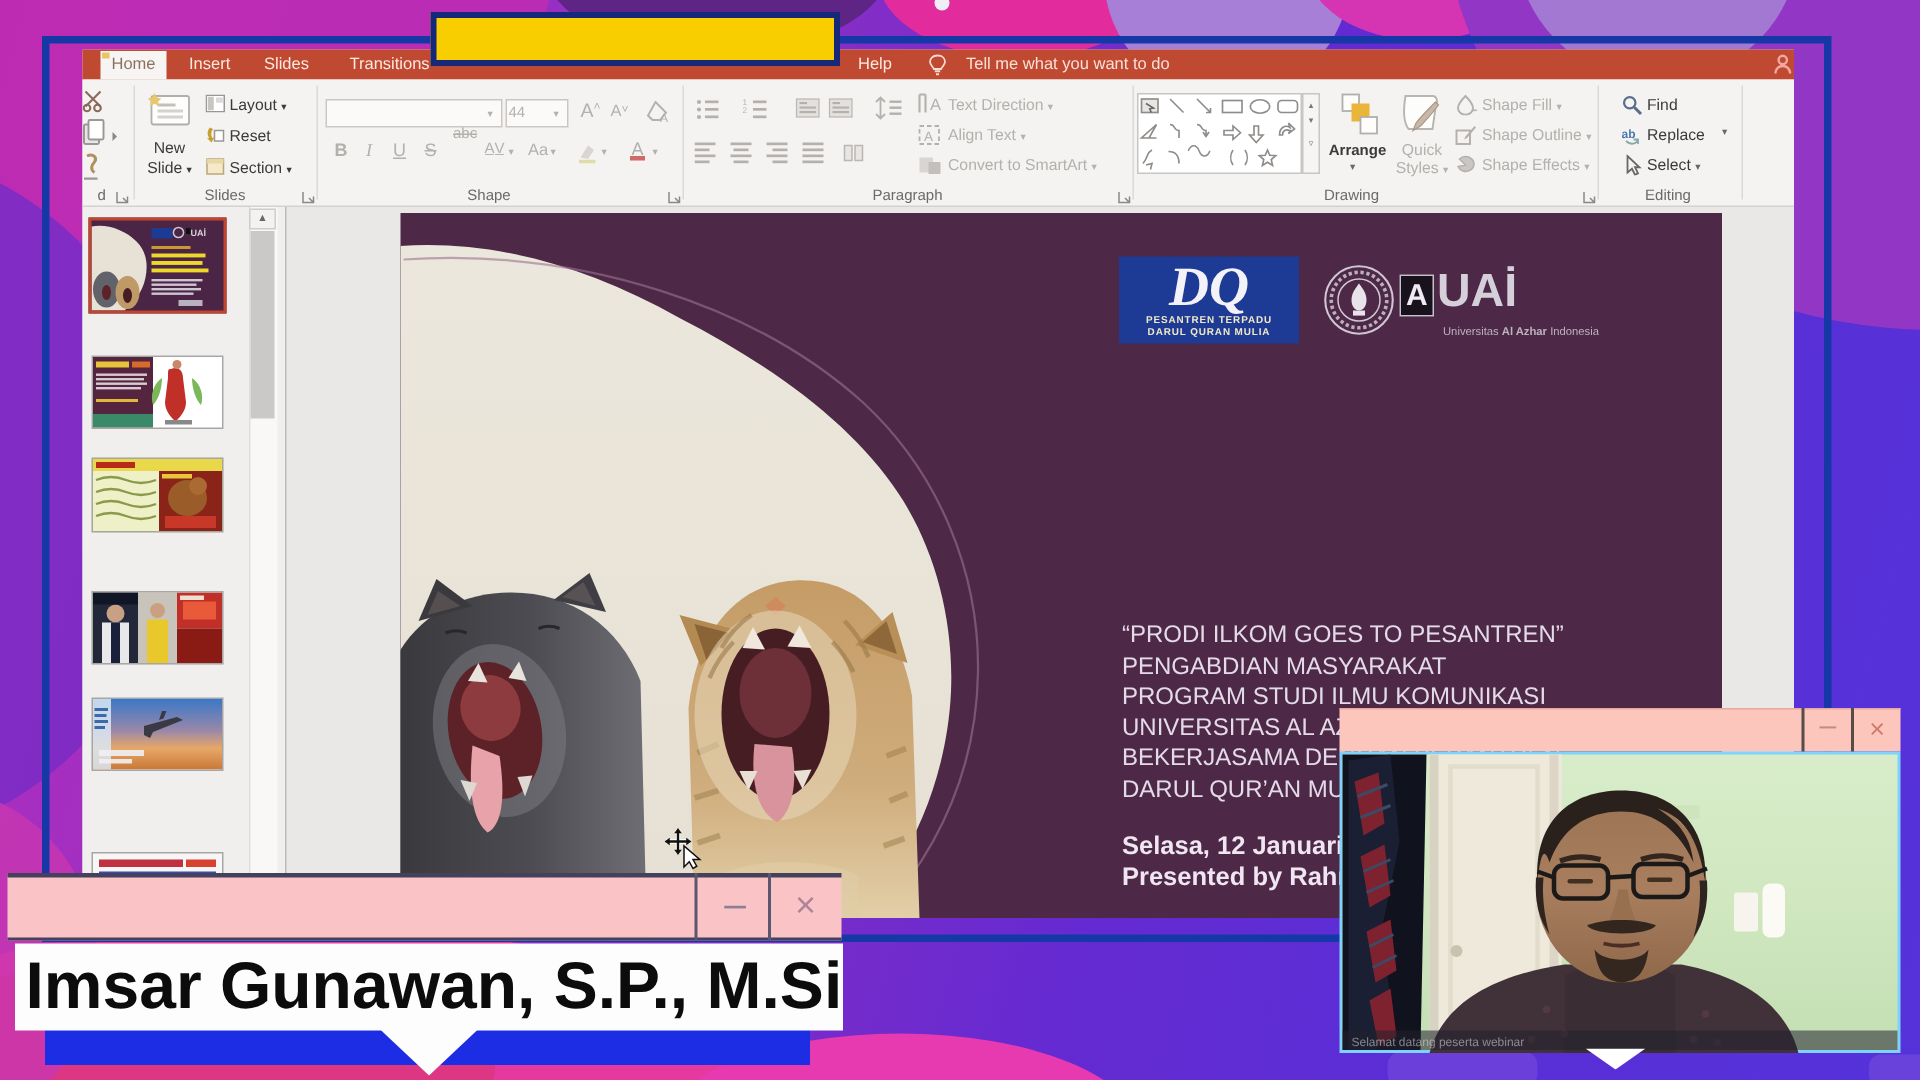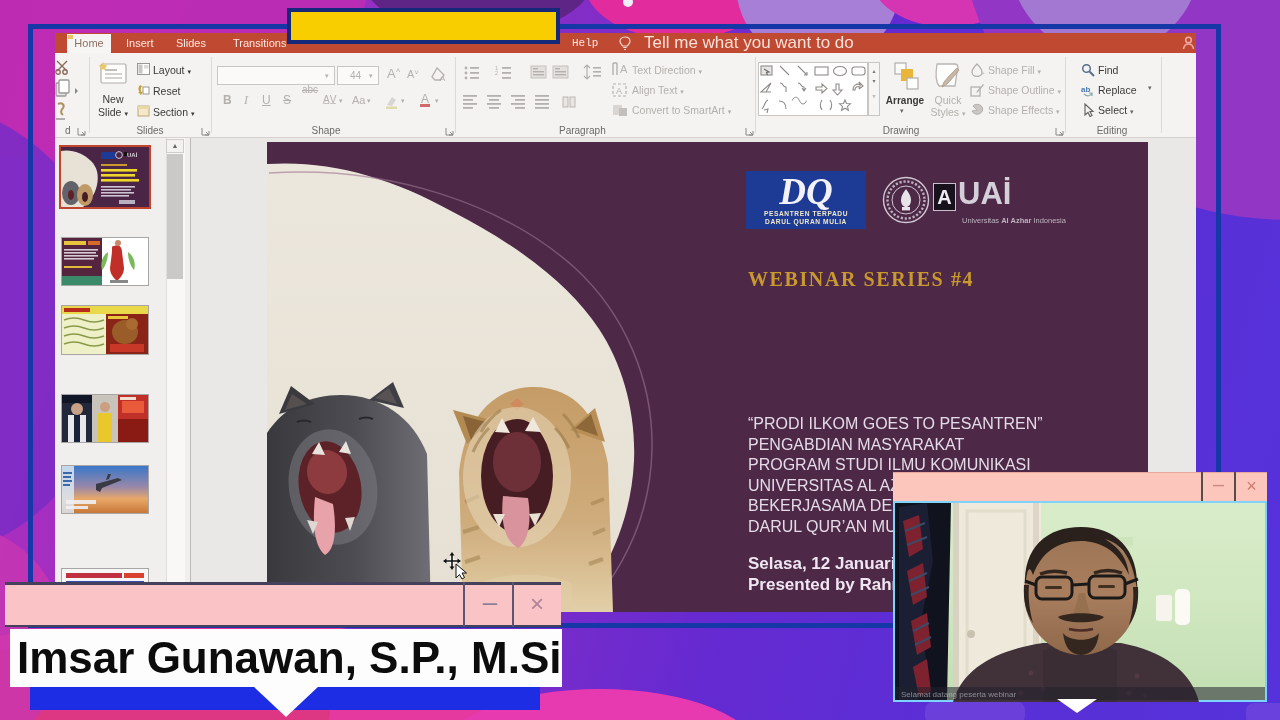--- a/index.html
+++ b/index.html
@@ -40,42 +40,42 @@
 <div class="abs" style="left:55px;top:33px;width:1141px;height:579px;z-index:2;background:#e9e8e6">
 
   <div class="abs" style="left:0;top:0;width:1141px;height:20px;background:#bf4a31"></div>
   <div class="abs" style="left:12px;top:1px;width:44px;height:19px;background:#f7f5f3;color:#8f7060;font-size:11px;text-align:center;line-height:19px;">Home</div>
     <div class="abs" style="left:13px;top:2px;width:5px;height:4px;background:#e8c46a"></div>
   <div class="abs" style="left:56px;top:0;width:235px;height:32px;color:#fde8e2;font-size:11px;line-height:20px;">
     <span style="position:absolute;left:15px">Insert</span>
     <span style="position:absolute;left:65px">Slides</span>
     <span style="position:absolute;left:122px">Transitions</span>
   </div>
-  <div class="abs" style="left:517px;top:0;height:20px;color:#fde8e2;font-size:11px;line-height:20px;font-family:Liberation Mono, monospace;">Help</div>
+  <div class="abs" style="left:517px;top:0;height:20px;color:#fde8e2;font-size:11px;line-height:20px;">Help</div>
   <svg class="abs" style="left:563px;top:3px" width="14" height="15" viewBox="0 0 14 15">
     <path d="M7 1 C10.5 1 12 3.2 12 5.2 C12 7.4 10 8.4 9.4 10 L4.6 10 C4 8.4 2 7.4 2 5.2 C2 3.2 3.5 1 7 1 Z M5.2 11.5 L8.8 11.5 M6 13.5 L8 13.5" fill="none" stroke="#f6d9d2" stroke-width="1.2"></path>
   </svg>
-  <div class="abs" style="left:589px;top:0;height:36px;color:#fbe0d9;font-size:17px;line-height:20px;">Tell me what you want to do</div>
+  <div class="abs" style="left:589px;top:0;height:36px;color:#fbe0d9;font-size:11px;line-height:20px;">Tell me what you want to do</div>
   <svg class="abs" style="left:1127px;top:3px" width="13" height="15" viewBox="0 0 13 15">
     <circle cx="6.5" cy="4" r="2.8" fill="none" stroke="#f2a8a2" stroke-width="1.6"></circle>
     <path d="M1.5 13 C2 9.5 4 8 6.5 8 C9 8 11 9.5 11.5 13" fill="none" stroke="#f2a8a2" stroke-width="1.6"></path>
   </svg>
 
   <div class="abs" style="left:0;top:20px;width:1141px;height:85px;background:#f5f3f1;border-bottom:1px solid #d4d1cf;box-sizing:border-box;"></div>
 
   <div class="abs" style="left:34px;top:24px;width:1px;height:76px;background:#dcdad7"></div>
   <div class="abs" style="left:156px;top:24px;width:1px;height:76px;background:#dcdad7"></div>
   <div class="abs" style="left:400px;top:24px;width:1px;height:76px;background:#dcdad7"></div>
   <div class="abs" style="left:700px;top:24px;width:1px;height:76px;background:#dcdad7"></div>
   <div class="abs" style="left:1010px;top:24px;width:1px;height:76px;background:#dcdad7"></div>
   <div class="abs" style="left:1106px;top:24px;width:1px;height:76px;background:#dcdad7"></div>
 
   <div class="abs" style="left:60px;top:92px;width:70px;text-align:center;font-size:10px;color:#6c6a68">Slides</div>
   <div class="abs" style="left:236px;top:92px;width:70px;text-align:center;font-size:10px;color:#6c6a68">Shape</div>
-  <div class="abs" style="left:504px;top:92px;width:70px;font-size:10px;color:#6c6a68">Paragraph</div>
+  <div class="abs" style="left:515px;top:92px;width:70px;text-align:center;font-size:10px;color:#6c6a68">Paragraph</div>
   <div class="abs" style="left:811px;top:92px;width:70px;text-align:center;font-size:10px;color:#6c6a68">Drawing</div>
   <div class="abs" style="left:1022px;top:92px;width:70px;text-align:center;font-size:10px;color:#6c6a68">Editing</div>
   <div id="ribbon-items" style="position:absolute;left:0;top:0;width:1141px;height:105px;font-size:10.5px;color:#3b3a39">
 
     <svg class="abs" style="left:0px;top:26px" width="30" height="72" viewBox="0 0 30 72">
       <g stroke="#8a6a5a" stroke-width="1.4" fill="none">
         <path d="M2 2 L12 12 M12 2 L2 12"></path>
           <circle cx="3" cy="13" r="2.2"></circle>
           <circle cx="10" cy="13" r="2.2"></circle>
       </g>
@@ -113,21 +113,21 @@
       </svg>
     <div class="abs" style="left:98px;top:52px">Reset</div>
     <svg class="abs" style="left:82px;top:72px" width="13" height="12" viewBox="0 0 13 12">
         <rect x="1" y="1" width="11" height="10" fill="#f6e8c8" stroke="#b8a878" stroke-width="1"></rect>
         <rect x="1" y="1" width="11" height="3" fill="#e8d8a8"></rect>
       </svg>
     <div class="abs" style="left:98px;top:73px">Section <span style="font-size:7px">▾</span></div>
 
     <div class="abs" style="left:162px;top:33px;width:118px;height:19px;background:#fbfaf9;border:1px solid #c9c6c3;box-sizing:border-box"></div>
     <div class="abs" style="left:270px;top:39px;font-size:7px;color:#b3b0ad">▾</div>
-    <div class="abs" style="left:282px;top:33px;width:42px;height:19px;background:#fbfaf9;border:1px solid #c9c6c3;box-sizing:border-box;font-size:10px;color:#b3b0ad;line-height:17px;padding-left:12px">44</div>
+    <div class="abs" style="left:282px;top:33px;width:42px;height:19px;background:#fbfaf9;border:1px solid #c9c6c3;box-sizing:border-box;font-size:10px;color:#b3b0ad;line-height:17px;padding-left:1px">44</div>
     <div class="abs" style="left:314px;top:39px;font-size:7px;color:#b3b0ad">▾</div>
     <div class="abs" style="left:332px;top:33px;color:#b3b0ad;font-size:13px">A<span style="font-size:8px;vertical-align:top">˄</span></div>
     <div class="abs" style="left:352px;top:35px;color:#b3b0ad;font-size:11px">A<span style="font-size:8px;vertical-align:top">˅</span></div>
     <svg class="abs" style="left:376px;top:34px" width="16" height="15" viewBox="0 0 16 15">
         <path d="M6 1 L13 8 L9 13 L4 13 L1 10 Z" fill="none" stroke="#b3b0ad" stroke-width="1.3"></path>
         <path d="M1 10 L4 13" stroke="#b3b0ad"></path>
         <text x="9" y="14" font-size="8" fill="#b3b0ad">A</text>
       </svg>
     <div class="abs" style="left:168px;top:60px;color:#b3b0ad;font-size:12px;font-weight:bold;">B</div>
     <div class="abs" style="left:189px;top:60px;color:#b3b0ad;font-size:12px;font-style:italic;font-family:'Liberation Serif',serif">I</div>
@@ -494,21 +494,20 @@
       <path d="M24 16 C27.5 20.5 29 23.5 29 27 C29 31.5 26.5 34 24 34 C21.5 34 19 31.5 19 27 C19 23.5 20.5 20.5 24 16 Z" fill="#e8e2ea"></path>
       <rect x="20" y="34" width="8" height="3.4" fill="#e8e2ea"></rect>
       <circle cx="24" cy="27" r="18.5" fill="none" stroke="#cfc6d2" stroke-width="2.4" stroke-dasharray="2.2 1.8" opacity="0.85"></circle>
     </svg>
 
     <div class="abs" style="left:666px;top:41px;width:23px;height:28px;background:#17121c;border:1px solid #c8c0cc;box-sizing:border-box;"></div>
     <div class="abs" style="left:668px;top:43px;width:19px;height:24px;color:#efeaf2;font-size:20px;font-weight:bold;text-align:center;line-height:24px;">A</div>
     <div class="abs" style="left:691px;top:36px;color:#d5cfda;font-size:31px;line-height:31px;font-weight:bold;letter-spacing:0px;">UAİ</div>
     <div class="abs" style="left:695px;top:74px;color:#bcb3c0;font-size:7.5px;">Universitas <b>Al Azhar</b> Indonesia</div>
 
-    <div class="abs" style="left:481px;top:126px;color:#c9992e;font-family:'Liberation Serif',serif;font-weight:bold;font-size:20px;letter-spacing:1.6px;">WEBINAR SERIES #4</div>
     <div class="abs" style="left:481px;top:272px;color:#e4dbe8;font-size:16px;line-height:20.5px;">“PRODI ILKOM GOES TO PESANTREN”<br>PENGABDIAN MASYARAKAT<br>PROGRAM STUDI ILMU KOMUNIKASI<br>UNIVERSITAS AL AZHAR INDONESIA<br>BEKERJASAMA DENGAN PESANTREN<br>DARUL QUR’AN MULIA</div>
     <div class="abs" style="left:481px;top:411px;color:#efe6f2;font-size:17px;font-weight:bold;line-height:21px;">Selasa, 12 Januari 2021<br>Presented by Rahmadya</div>
   </div>
 
   <svg class="abs" style="left:388px;top:519px;z-index:4" width="26" height="28" viewBox="0 0 26 28">
     <g stroke="#ffffff" stroke-width="3" fill="none">
         <path d="M9 9 L9 1 M9 9 L1 9 M9 9 L17 9 M9 9 L9 17"></path>
       </g>
     <path d="M9 0 L6.5 3.5 L11.5 3.5 Z M9 18 L6.5 14.5 L11.5 14.5 Z M0 9 L3.5 6.5 L3.5 11.5 Z M18 9 L14.5 6.5 L14.5 11.5 Z" fill="#111"></path>
     <g stroke="#111" stroke-width="1.6" fill="none">

